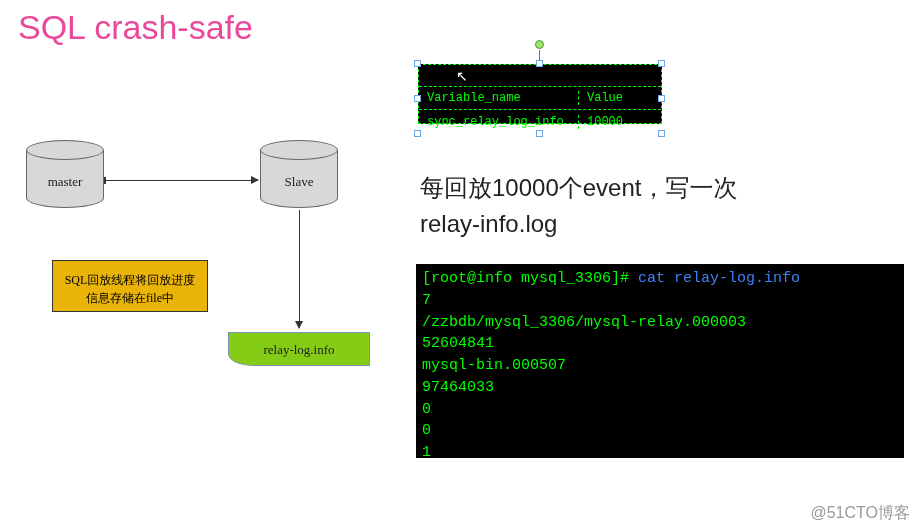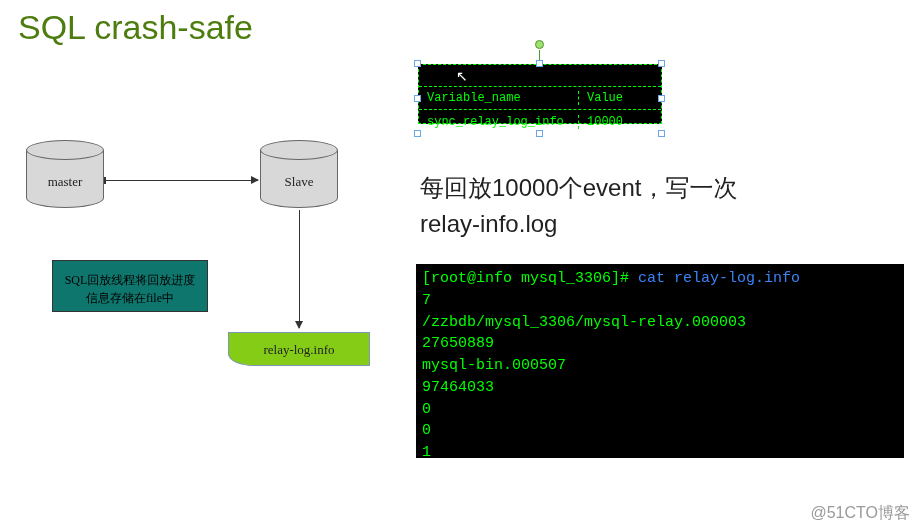--- a/index.html
+++ b/index.html
@@ -11,21 +11,21 @@
     font-family: "Microsoft YaHei", Arial, sans-serif;
     position: relative;
     overflow: hidden;
   }
   .title {
     position: absolute;
     left: 18px;
     top: 8px;
     font-size: 34px;
     font-weight: 400;
-    color: #4d7c0f;
+    color: #ec4899;
   }
   
   .diagram {
     position: absolute;
     left: 10px;
     top: 120px;
     width: 400px;
     height: 300px;
   }
   .cylinder {
@@ -85,21 +85,21 @@
     content: ""; position: absolute; left: -4px; bottom: -1px;
     border-top: 8px solid #333;
     border-left: 4.5px solid transparent;
     border-right: 4.5px solid transparent;
   }
   .note-box {
     position: absolute;
     left: 42px; top: 140px;
     width: 156px; height: 52px;
     border: 1px solid #333;
-    background: #0f766e;
+    background: #eab308;
     font-family: "SimSun","宋体", serif;
     font-size: 12px;
     text-align: center;
     padding-top: 10px;
     line-height: 1.5;
   }
   .file-box {
     position: absolute;
     left: 218px; top: 212px;
     width: 142px; height: 34px;
@@ -249,20 +249,20 @@
 </div>
 
 <div class="caption">
   <span>每回放10000个event，写一次</span><br>
   <span>relay-info.log</span>
 </div>
 
 <div class="terminal"><span>[root@info mysql_3306]# </span><span class="term-white">cat relay-log.info</span>
 <span>7</span>
 <span>/zzbdb/mysql_3306/mysql-relay.000003</span>
-<span>27650889</span>
+<span>52604841</span>
 <span>mysql-bin.000507</span>
 <span>97464033</span>
 <span>0</span>
 <span>0</span>
 <span>1</span></div>
 
 <div class="watermark">@51CTO博客</div>
 
 </body></html>

